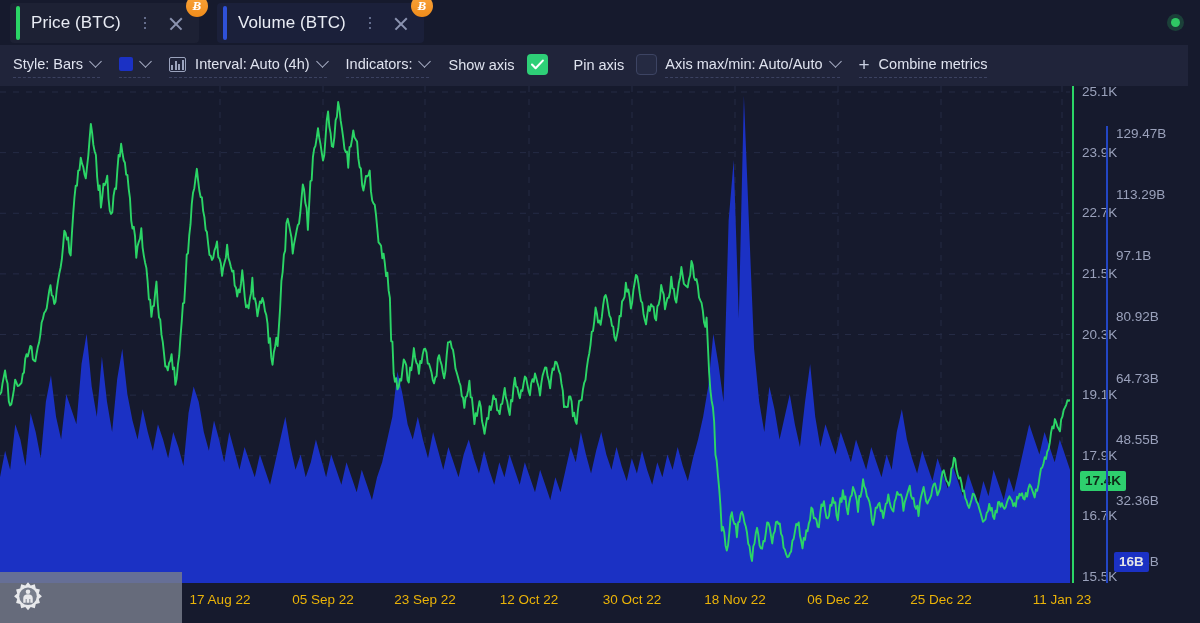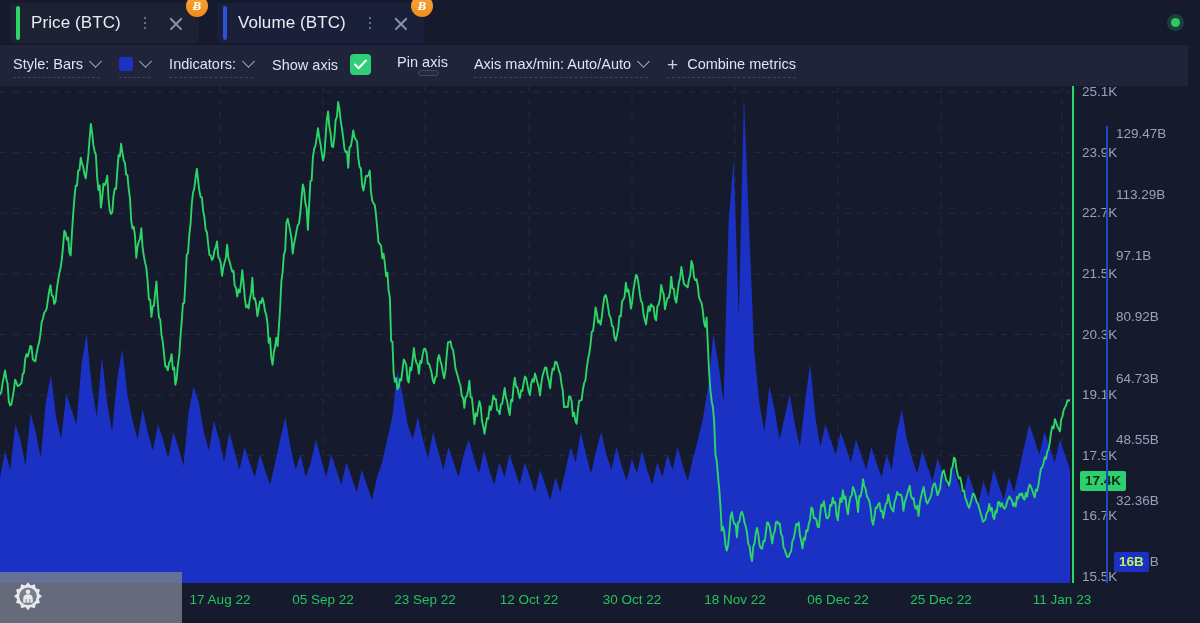--- a/index.html
+++ b/index.html
@@ -202,37 +202,37 @@
     font-size: 13.5px;
     white-space: nowrap;
   }
   .axis-price .tick  { left: 12px; }
   .axis-volume .tick { left: 12px; }
   .tick-badge {
     position: absolute;
     left: 10px;
     font-size: 13.5px;
     font-weight: bold;
-    color: #bef264;
+    color: #e5e5e5;
     padding: 2px 5px 3px 5px;
     border-radius: 2px;
     white-space: nowrap;
   }
   .badge-price  { background: #2ecf6e; color: #0e2b18; }
   .badge-volume { background: #1b31c4; }
 
   
   .xaxis {
     position: absolute; left: 0; top: 497px;
     width: 1200px; height: 40px;
     background: #161a2d;
   }
   .xtick {
     position: absolute; top: 9px;
-    color: #22c55e; font-size: 13.5px;
+    color: #eab308; font-size: 13.5px;
     white-space: nowrap;
     transform: translateX(-50%);
   }
 
   
   .logo {
     position: absolute; left: 0; bottom: 0;
     width: 182px; height: 51px;
     background: rgba(120,126,140,.82);
     display: flex; align-items: center;
@@ -290,36 +290,46 @@
     <div class="tb-item">
       <span>Style: Bars</span>
       <span class="caret"></span>
     </div>
 
     <div class="tb-item">
       <span class="swatch"></span>
       <span class="caret"></span>
     </div>
 
+    <div class="tb-item">
+      <span class="interval-icon">
+        <i style="height:5px"></i>
+          <i style="height:9px"></i>
+          <i style="height:6px"></i>
+          <i style="height:10px"></i>
+      </span>
+      <span>Interval: Auto (4h)</span>
+      <span class="caret"></span>
+    </div>
 
     <div class="tb-item">
       <span>Indicators:</span>
       <span class="caret"></span>
     </div>
 
     <div class="tb-item nodash" style="margin-right:26px;">
       <span>Show axis</span>
       <span class="chk">
         <svg width="13" height="11" viewBox="0 0 13 11" aria-hidden="true">
           <path d="M1 5.6 L4.6 9.2 L11.8 1.6" fill="none" stroke="#ffffff" stroke-width="2.1" stroke-linecap="round" stroke-linejoin="round"></path>
         </svg>
       </span>
     </div>
 
-    <div class="tb-item nodash" style="margin-right:26px;flex-direction:column;">
+    <div class="tb-item nodash" style="margin-right:8px;">
       <span>Pin axis</span>
       <span class="chk-empty"></span>
     </div>
 
     <div class="tb-item">
       <span>Axis max/min: Auto/Auto</span>
       <span class="caret"></span>
     </div>
 
     <div class="tb-item">

